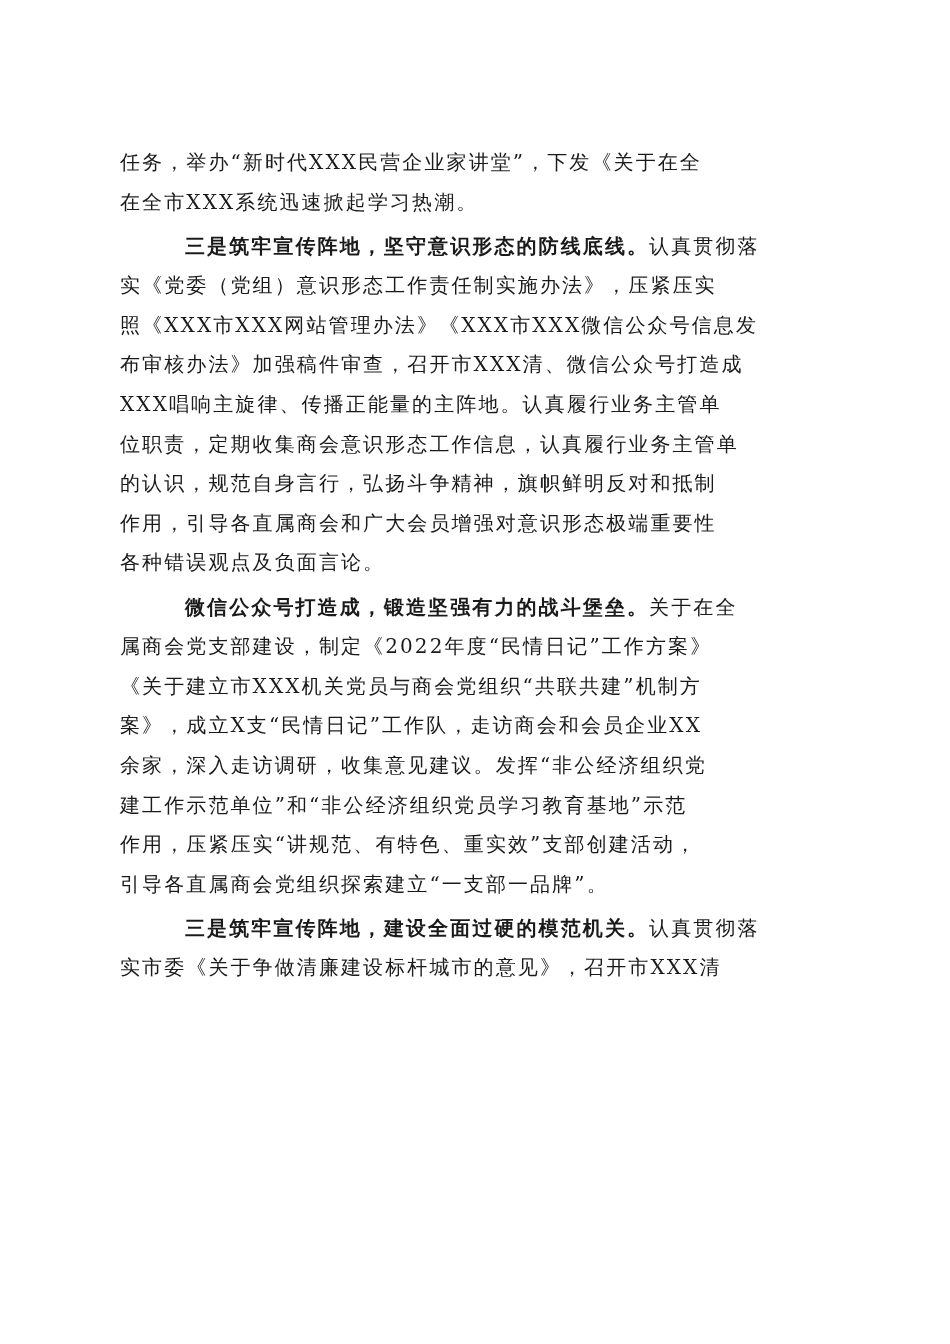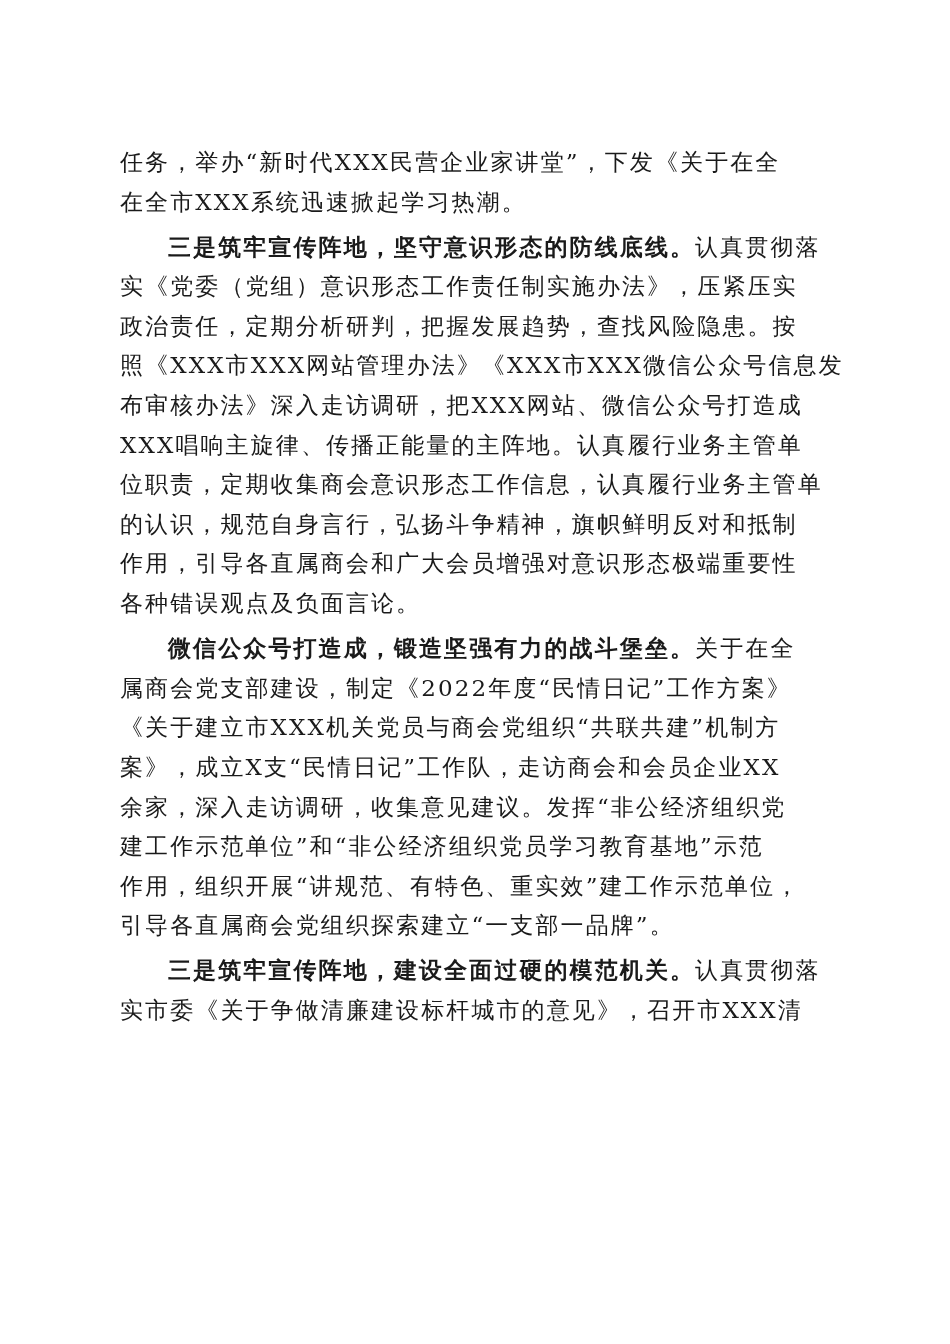--- a/index.html
+++ b/index.html
@@ -3,60 +3,59 @@
 <meta charset="utf-8">
 <style>
   html, body { margin: 0; padding: 0; background: #ffffff; }
   body { width: 950px; height: 1344px; position: relative; overflow: hidden; }
   .page {
     position: absolute; left: 0; top: 0; width: 950px; height: 1344px; background: #ffffff;
   }
   .content {
     position: absolute; left: 120px; top: 143px; width: 712px;
     font-family: "DejaVu Serif", "Liberation Serif", serif;
-    font-size: 23px; color: #1a1a1a;
+    font-size: 20px; color: #1a1a1a;
     line-height: 39.6px;
     letter-spacing: 2.1px;
   }
   .para { margin: 0 0 4.5px 0; text-align: justify; text-align-last: left; }
-  .lead { font-weight: bold; }
+  .lead { font-weight: bold; margin-left: 17px; }
   .line { display: block; white-space: nowrap; }
 </style>
 </head>
 <body>
 
 <div class="page">
   <div class="content">
 
     <div class="para">
       <span class="line">任务，举办“新时代XXX民营企业家讲堂”，下发《关于在全</span>
       <span class="line">在全市XXX系统迅速掀起学习热潮。</span>
     </div>
 
     <div class="para">
       <span class="line" style="padding-left:48px"><span class="lead">三是筑牢宣传阵地，坚守意识形态的防线底线。</span><span>认真贯彻落</span></span>
       <span class="line">实《党委（党组）意识形态工作责任制实施办法》，压紧压实</span>
-      <span class="line">政治责任，定期分析研判，把握发展趋势，查找风险隐患。按</span>
       <span class="line">照《XXX市XXX网站管理办法》《XXX市XXX微信公众号信息发</span>
-      <span class="line">布审核办法》深入走访调研，把XXX网站、微信公众号打造成</span>
+      <span class="line">布审核办法》加强稿件审查，召开市XXX清、微信公众号打造成</span>
       <span class="line">XXX唱响主旋律、传播正能量的主阵地。认真履行业务主管单</span>
       <span class="line">位职责，定期收集商会意识形态工作信息，认真履行业务主管单</span>
       <span class="line">的认识，规范自身言行，弘扬斗争精神，旗帜鲜明反对和抵制</span>
       <span class="line">作用，引导各直属商会和广大会员增强对意识形态极端重要性</span>
       <span class="line">各种错误观点及负面言论。</span>
     </div>
 
     <div class="para">
       <span class="line" style="padding-left:48px"><span class="lead">微信公众号打造成，锻造坚强有力的战斗堡垒。</span><span>关于在全</span></span>
       <span class="line">属商会党支部建设，制定《2022年度“民情日记”工作方案》</span>
       <span class="line">《关于建立市XXX机关党员与商会党组织“共联共建”机制方</span>
       <span class="line">案》，成立X支“民情日记”工作队，走访商会和会员企业XX</span>
       <span class="line">余家，深入走访调研，收集意见建议。发挥“非公经济组织党</span>
       <span class="line">建工作示范单位”和“非公经济组织党员学习教育基地”示范</span>
-      <span class="line">作用，组织开展“讲规范、有特色、重实效”建工作示范单位，</span>
+      <span class="line">作用，压紧压实“讲规范、有特色、重实效”支部创建活动，</span>
       <span class="line">引导各直属商会党组织探索建立“一支部一品牌”。</span>
     </div>
 
     <div class="para">
       <span class="line" style="padding-left:48px"><span class="lead">三是筑牢宣传阵地，建设全面过硬的模范机关。</span><span>认真贯彻落</span></span>
       <span class="line">实市委《关于争做清廉建设标杆城市的意见》，召开市XXX清</span>
     </div>
 
   </div>
 </div>

